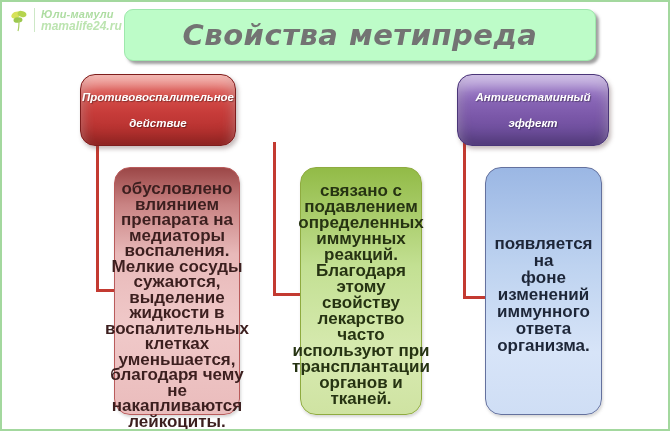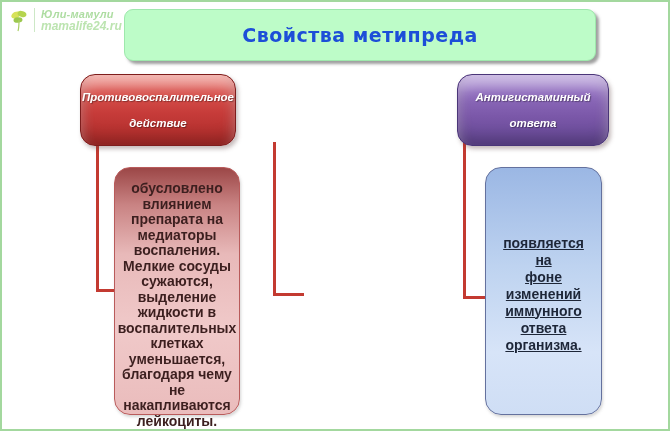--- a/index.html
+++ b/index.html
@@ -33,22 +33,23 @@
   .banner{
     position:absolute;left:122px;top:7px;width:470px;height:50px;
     background:#bdfcc8;
     border:1px solid #9ee8ac;
     border-radius:9px;
     box-shadow:3px 3px 3px rgba(80,80,80,0.55);
     display:flex;align-items:center;justify-content:center;
   }
   .banner span{
     font-family:"DejaVu Sans", sans-serif;
-    font-size:19px;font-weight:bold;color:#1d4ed8;
+    font-size:29px;font-weight:bold;color:#737373;
     letter-spacing:0.5px;
+    font-style:italic;
   }
   
   .hdr{
     position:absolute;top:72px;height:70px;
     border-radius:15px;
     display:flex;align-items:center;justify-content:center;text-align:center;
     box-shadow:inset 0 12px 14px rgba(255,255,255,0.38),
                inset 0 -8px 14px rgba(0,0,0,0.18),
                2px 3px 4px rgba(90,60,60,0.35);
   }
@@ -79,38 +80,38 @@
   
   .box{
     position:absolute;top:165px;height:248px;
     border-radius:16px;
     box-sizing:border-box;
     display:flex;justify-content:center;text-align:center;
     box-shadow:1px 2px 3px rgba(120,120,120,0.3);
   }
   .box span{
     white-space:pre-line;
-    font-size:14px;font-weight:bold;
+    font-size:17px;font-weight:bold;
     padding:0 8px;
   }
   .box.c1{left:112px;width:126px;
     background:linear-gradient(180deg,#9c4747 0%,#c98383 15%,#e8b9b9 35%,#f0c9c9 65%,#eabcbc 100%);
     border:1px solid #b95b5b;
     align-items:flex-start;}
   .box.c1 span{color:#3c1f1f;line-height:15.5px;padding-top:13px;}
   .box.c2{left:298px;width:122px;
     background:linear-gradient(180deg,#92bb47 0%,#c3e093 40%,#d7eab0 75%,#cfe3a2 100%);
     border:1px solid #8fab40;
     align-items:center;}
   .box.c2 span{color:#263312;line-height:16px;padding-top:8px;}
   .box.c3{left:483px;width:117px;
     background:linear-gradient(180deg,#9bb7e4 0%,#bed3f0 40%,#d7e4f8 75%,#cfdef5 100%);
     border:1px solid #64719e;
     align-items:center;}
-  .box.c3 span{color:#1d2638;line-height:17px;padding-top:6px;text-decoration:underline;}
+  .box.c3 span{color:#1d2638;line-height:17px;padding-top:6px;}
 </style>
 </head>
 <body>
 
 <div class="page">
 
   <div class="logo">
     <svg width="18" height="24" viewBox="0 0 18 24">
       <ellipse cx="6" cy="7" rx="5" ry="3.2" fill="#d7e25a" transform="rotate(-25 6 7)"></ellipse>
       <ellipse cx="12" cy="6" rx="4.5" ry="3" fill="#b5d44e" transform="rotate(20 12 6)"></ellipse>
@@ -132,40 +133,53 @@
   <div class="hline c1"></div>
   <div class="vline c2"></div>
   <div class="hline c2"></div>
   <div class="vline c3"></div>
   <div class="hline c3"></div>
 
   <div class="hdr c1">
     <span>Противовоспалительное действие</span>
   </div>
   <div class="hdr c3">
-    <span>Антигистаминный ответа</span>
+    <span>Антигистаминный эффект</span>
   </div>
 
   <div class="box c1">
     <span>обусловлено
 влиянием
 препарата на
 медиаторы
 воспаления.
 Мелкие сосуды
 сужаются,
 выделение
 жидкости в
 воспалительных
 клетках
 уменьшается,
 благодаря чему не
 накапливаются
 лейкоциты.</span>
   </div>
+  <div class="box c2">
+    <span>связано с
+подавлением
+определенных
+иммунных
+реакций.
+Благодаря этому
+свойству
+лекарство часто
+используют при
+трансплантации
+органов и тканей.</span>
+  </div>
   <div class="box c3">
     <span>появляется на
 фоне изменений
 иммунного ответа
 организма.</span>
   </div>
 
 </div>
 
 </body></html>

